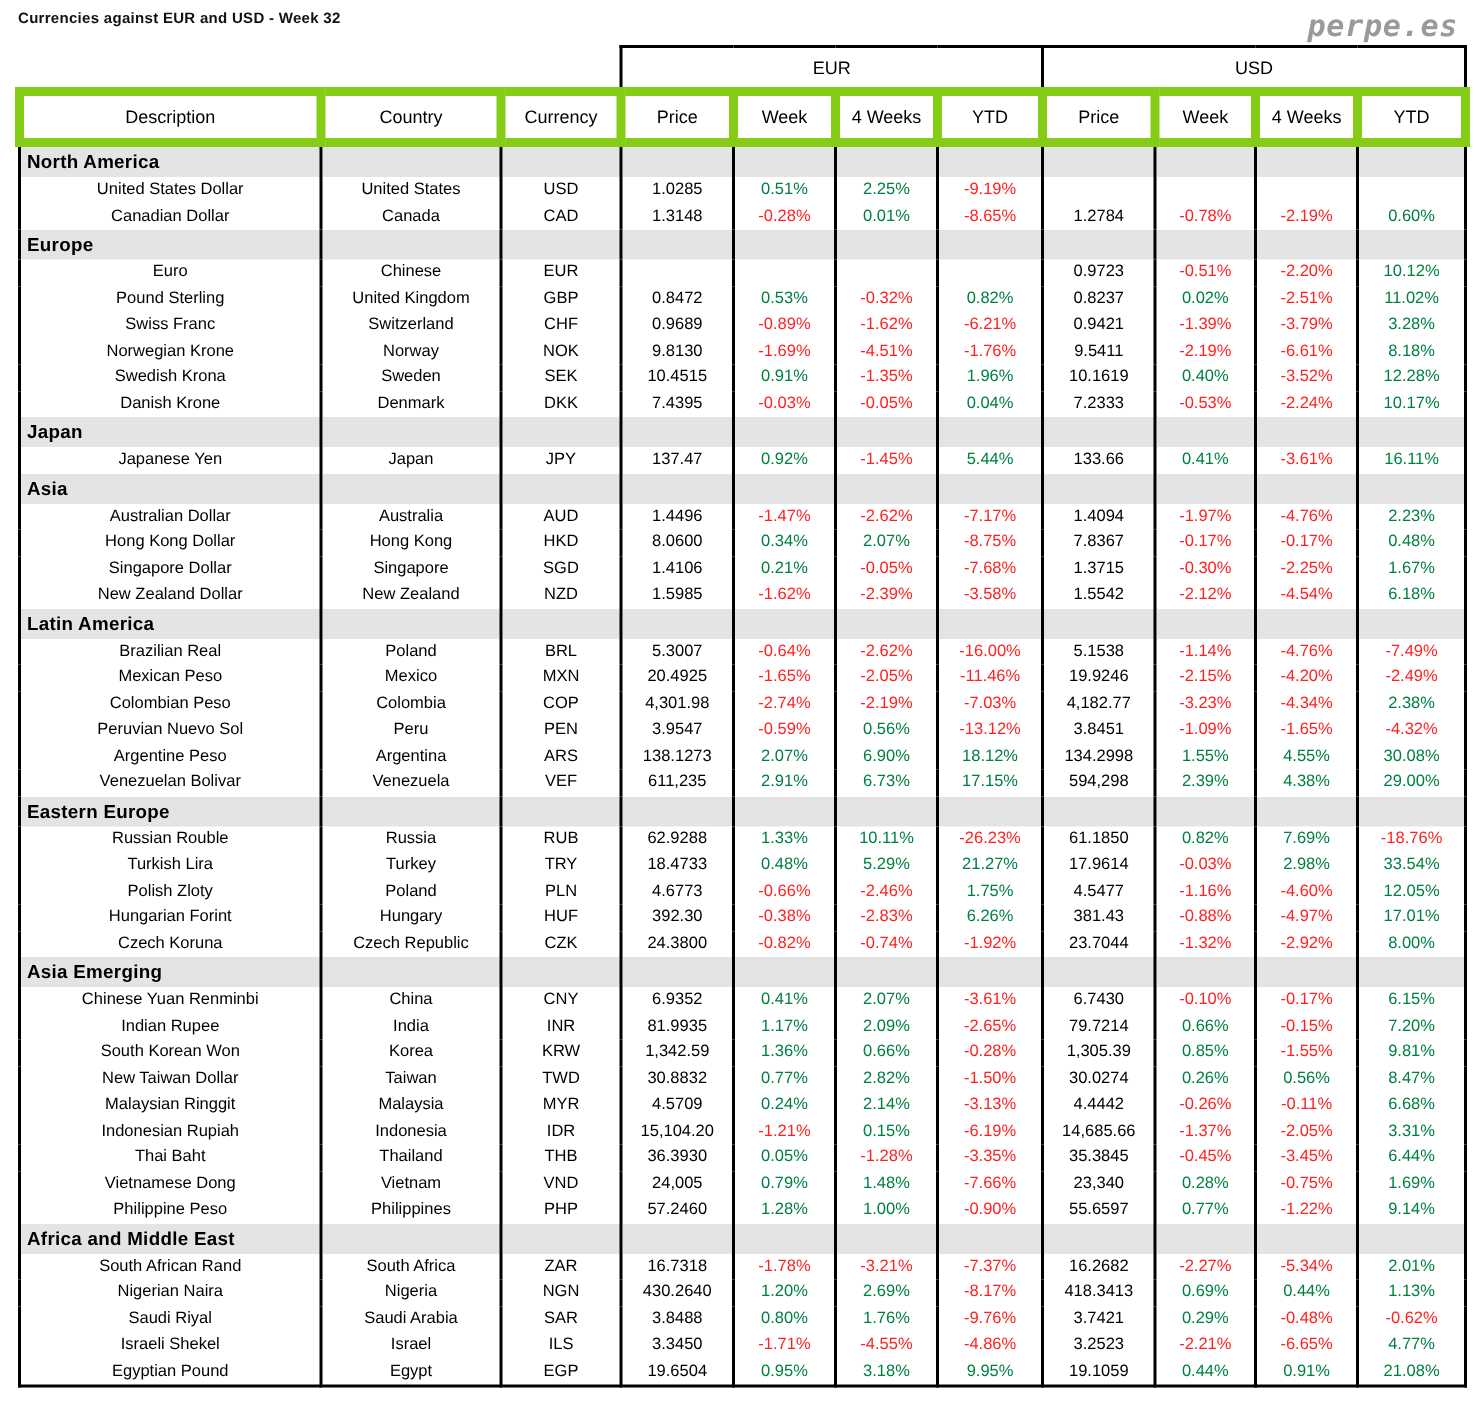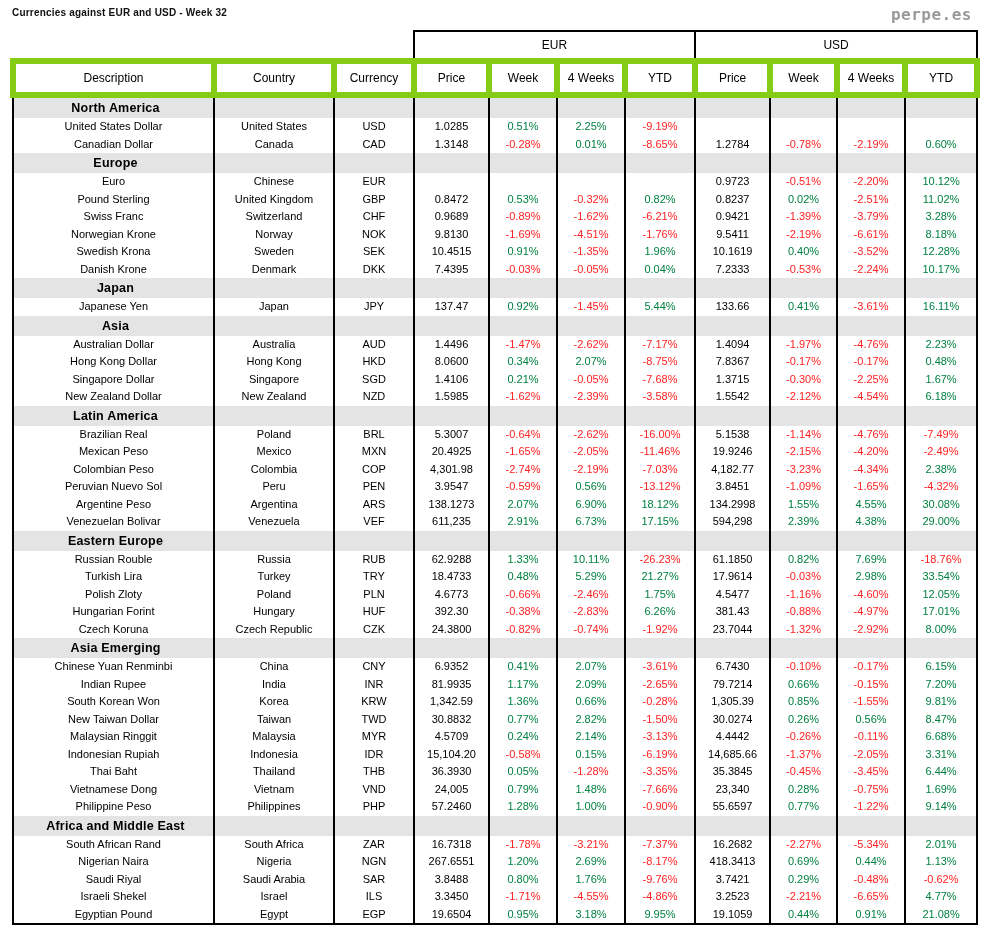--- a/index.html
+++ b/index.html
@@ -8,21 +8,21 @@
     font-family: "Liberation Sans", sans-serif; color: #000;
     --pos: #008040; --neg: #ff2121; --secbg: #e4e4e4; --logogray: #9a9a9a;
   }
   .title {
     position: absolute; top: 7px; left: 12px;
     font-size: 10px; font-weight: bold; color: #111; letter-spacing: .2px;
   }
   .logo {
     position: absolute; top: 5px; right: 12px;
     font-family: "DejaVu Sans Mono", monospace;
-    font-size: 16px; font-weight: bold; 
+    font-size: 20px; font-weight: bold; font-style: italic;
     color: var(--logogray); letter-spacing: .5px;
   }
   table {
     position: absolute; top: 30px; left: 10px; width: 964px;
     border-collapse: collapse; table-layout: fixed; font-size: 11px;
   }
   th, td {
     padding: 0; margin: 0; overflow: hidden; white-space: nowrap;
     text-align: center; vertical-align: middle; font-weight: normal;
   }
@@ -30,21 +30,21 @@
   .group-row .nob { border: none; background: #fff; }
   .group-row th.group { border: 2px solid #000; height: 26px; font-size: 12px; }
   .head-row th { border: 6px solid #84cc16; height: 28px; font-size: 12px; }
   
   tbody td { border-left: 2px solid #000; border-right: 2px solid #000; height: 17.5px; line-height: 17.5px; }
   tbody tr:last-child td { border-bottom: 2px solid #000; }
   tr.section-tr td {
     background: var(--secbg); height: 20px; line-height: 20px;
     font-weight: bold; font-size: 12.5px;
   }
-  tr.section-tr td.sec-name { text-align: center; padding-left: 4px; letter-spacing: .2px; }
+  tr.section-tr td.sec-name { text-align: left; padding-left: 4px; letter-spacing: .2px; }
   td.pos { color: var(--pos); }
   td.neg { color: var(--neg); }
 </style>
 </head>
 <body style="--pos: #008040; --neg: #ff2121; --secbg: #e4e4e4; --logogray: #9a9a9a;">
 
 <div class="title">Currencies against EUR and USD - Week 32</div>
 <div class="logo">perpe.es</div>
 
 <table>
@@ -548,21 +548,21 @@
         <td>4.4442</td>
         <td class="neg">-0.26%</td>
         <td class="neg">-0.11%</td>
         <td class="pos">6.68%</td>
       </tr>
       <tr>
         <td>Indonesian Rupiah</td>
         <td>Indonesia</td>
         <td>IDR</td>
         <td>15,104.20</td>
-        <td class="neg">-0.58%</td>
+        <td class="neg">-1.21%</td>
         <td class="pos">0.15%</td>
         <td class="neg">-6.19%</td>
         <td>14,685.66</td>
         <td class="neg">-1.37%</td>
         <td class="neg">-2.05%</td>
         <td class="pos">3.31%</td>
       </tr>
       <tr>
         <td>Thai Baht</td>
         <td>Thailand</td>
@@ -625,21 +625,21 @@
         <td class="neg">-7.37%</td>
         <td>16.2682</td>
         <td class="neg">-2.27%</td>
         <td class="neg">-5.34%</td>
         <td class="pos">2.01%</td>
       </tr>
       <tr>
         <td>Nigerian Naira</td>
         <td>Nigeria</td>
         <td>NGN</td>
-        <td>267.6551</td>
+        <td>430.2640</td>
         <td class="pos">1.20%</td>
         <td class="pos">2.69%</td>
         <td class="neg">-8.17%</td>
         <td>418.3413</td>
         <td class="pos">0.69%</td>
         <td class="pos">0.44%</td>
         <td class="pos">1.13%</td>
       </tr>
       <tr>
         <td>Saudi Riyal</td>

